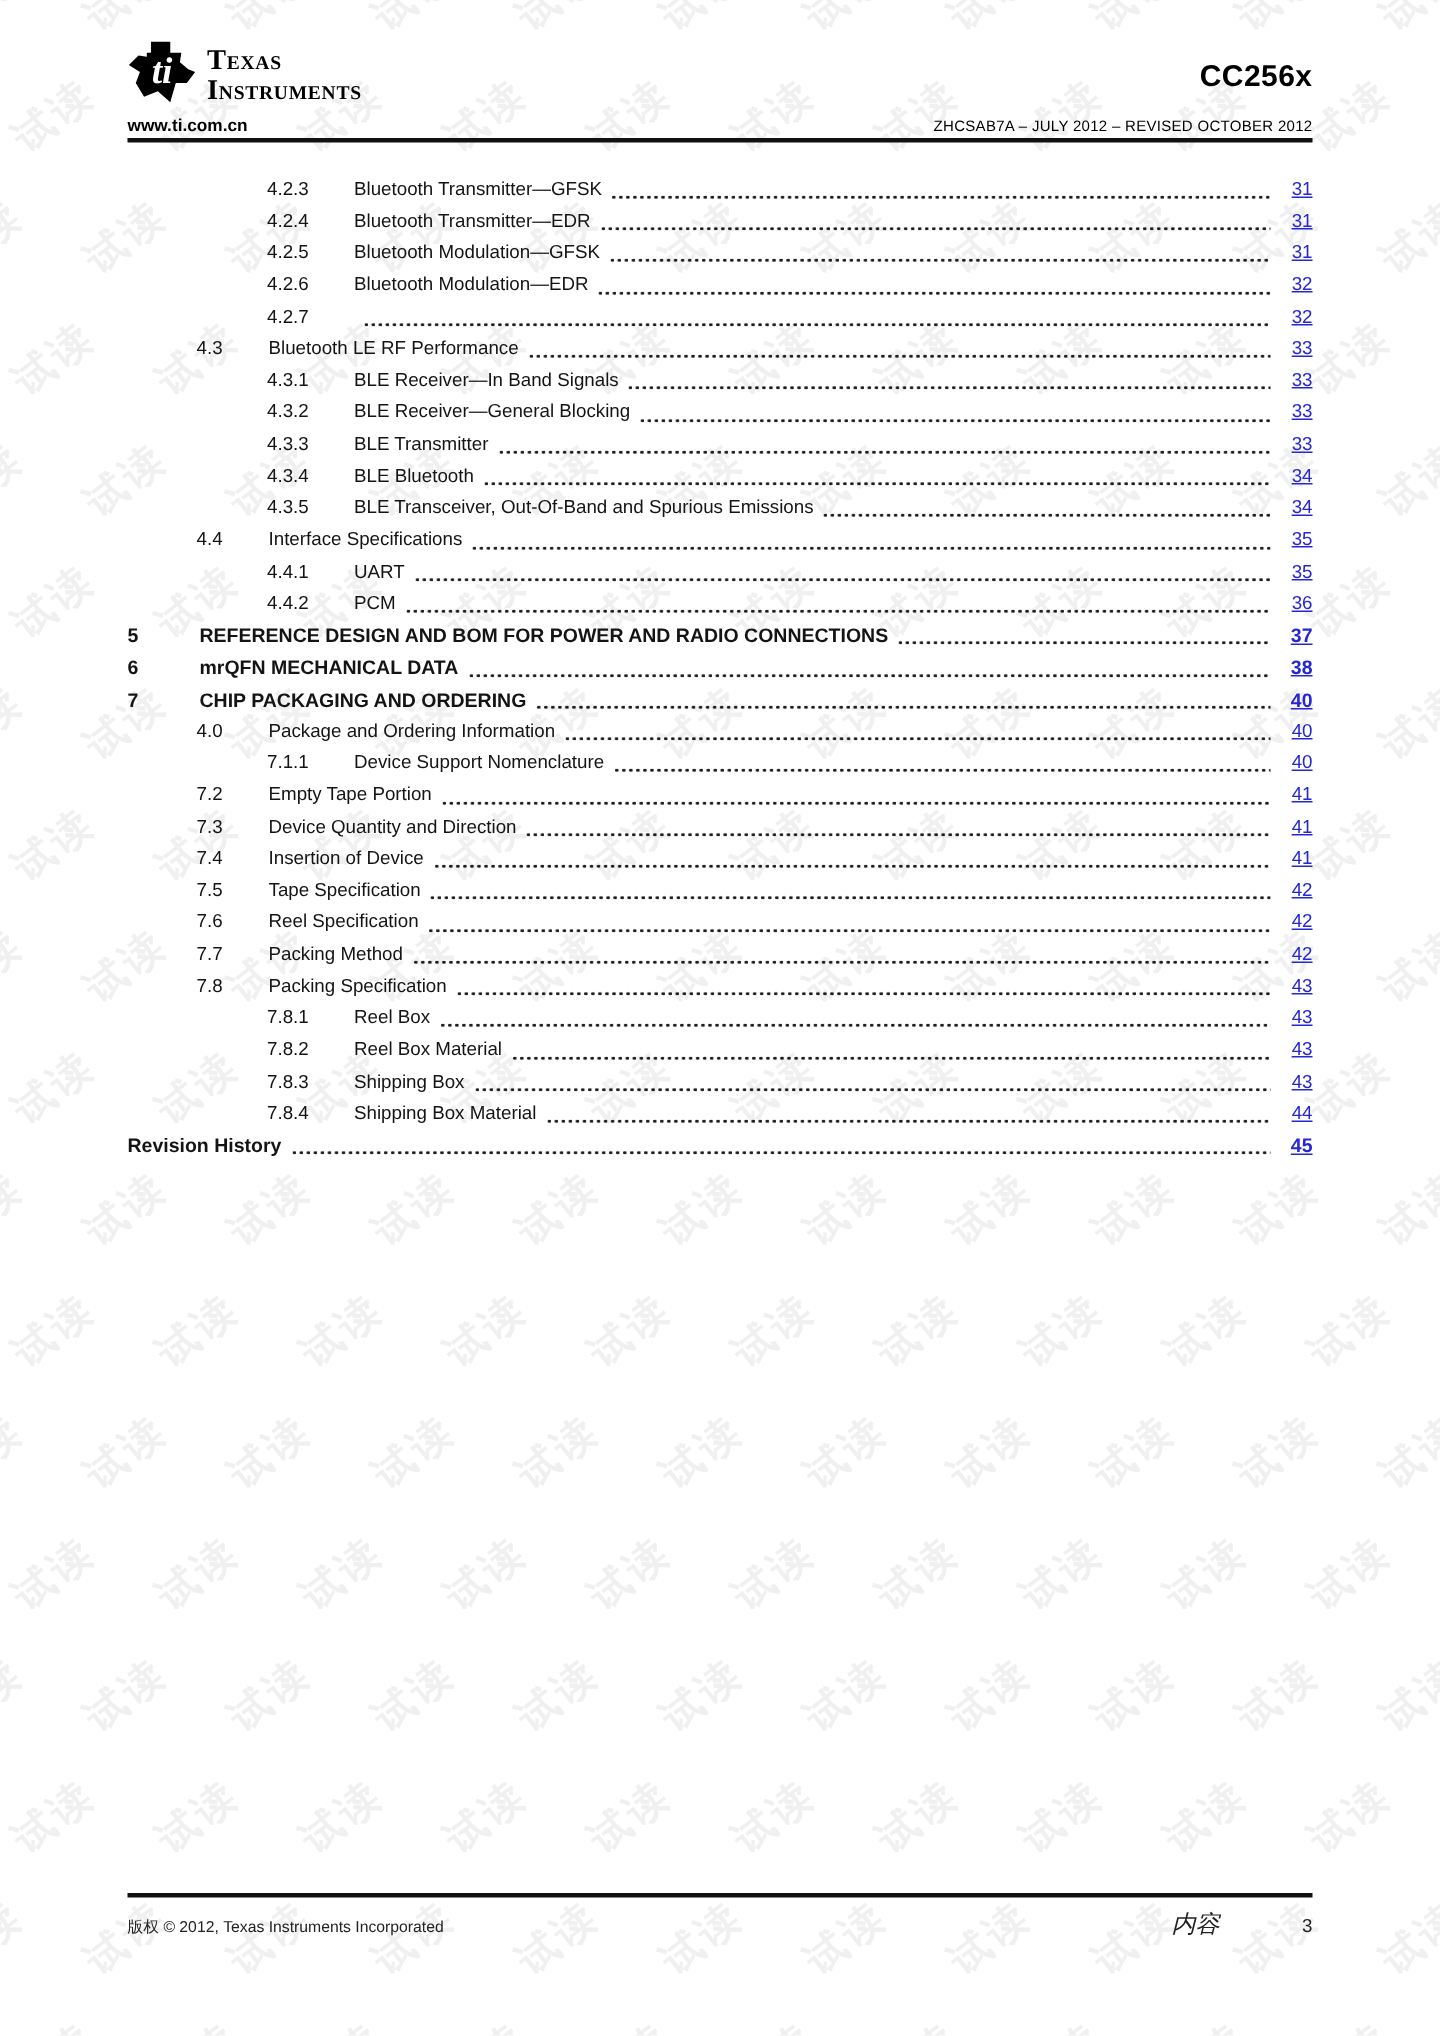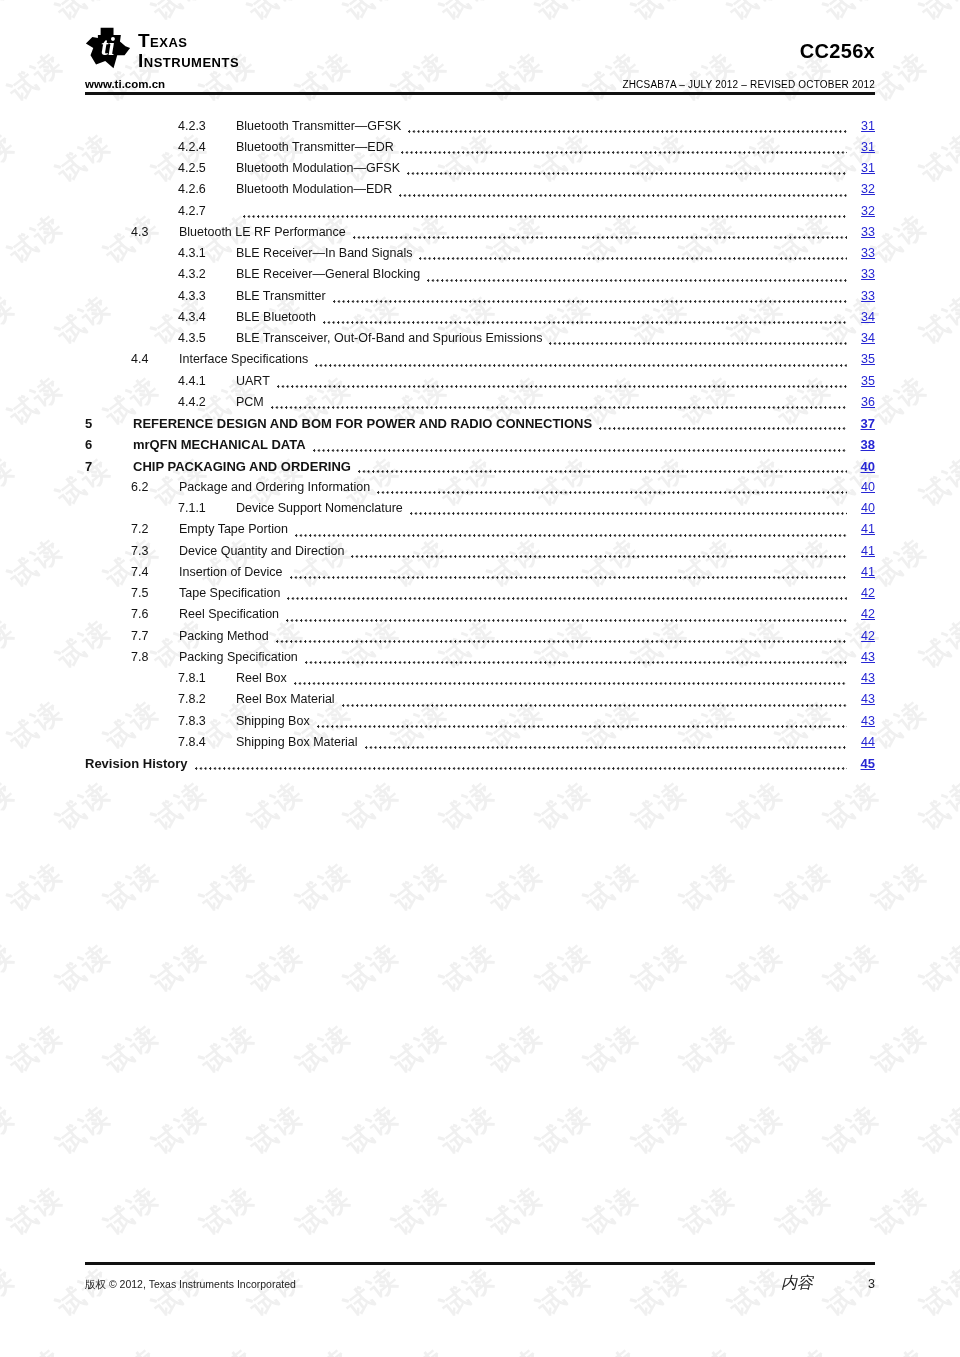--- a/index.html
+++ b/index.html
@@ -34,21 +34,21 @@
   }
 
   .content { position: relative; z-index: 1; height: 100%; }
 
   
   header { padding: 26px 85px 0 85px; }
   .header-top { display: flex; justify-content: space-between; align-items: flex-start; }
   .brand { display: flex; align-items: flex-start; gap: 7px; }
   .ti-logo { width: 46px; height: 44px; display: block; }
   .brand-text {
-    font-family: Liberation Sans, sans-serif;
+    font-family: Liberation Serif, serif;
     font-variant: small-caps;
     line-height: 1;
     padding-top: 5px;
     letter-spacing: 0.5px;
     color: #000;
   }
   .brand-l1, .brand-l2 { display: block; font-size: 19px; font-weight: 600; }
   .brand-l2 { margin-top: 1px; }
   .part-number { font-size: 20px; font-weight: 700; letter-spacing: 0.3px; margin-top: 14px; color: #000; }
   .header-bottom {
@@ -417,21 +417,21 @@
           <span class="toc-leader"></span>
           <a class="toc-page" href="#">38</a>
         </div>
         <div class="toc-row lvl1 bold">
           <span class="toc-num">7</span>
           <span class="toc-title">CHIP PACKAGING AND ORDERING</span>
           <span class="toc-leader"></span>
           <a class="toc-page" href="#">40</a>
         </div>
         <div class="toc-row lvl2">
-          <span class="toc-num">6.2</span>
+          <span class="toc-num">4.0</span>
           <span class="toc-title">Package and Ordering Information</span>
           <span class="toc-leader"></span>
           <a class="toc-page" href="#">40</a>
         </div>
         <div class="toc-row lvl3">
           <span class="toc-num">7.1.1</span>
           <span class="toc-title">Device Support Nomenclature</span>
           <span class="toc-leader"></span>
           <a class="toc-page" href="#">40</a>
         </div>

